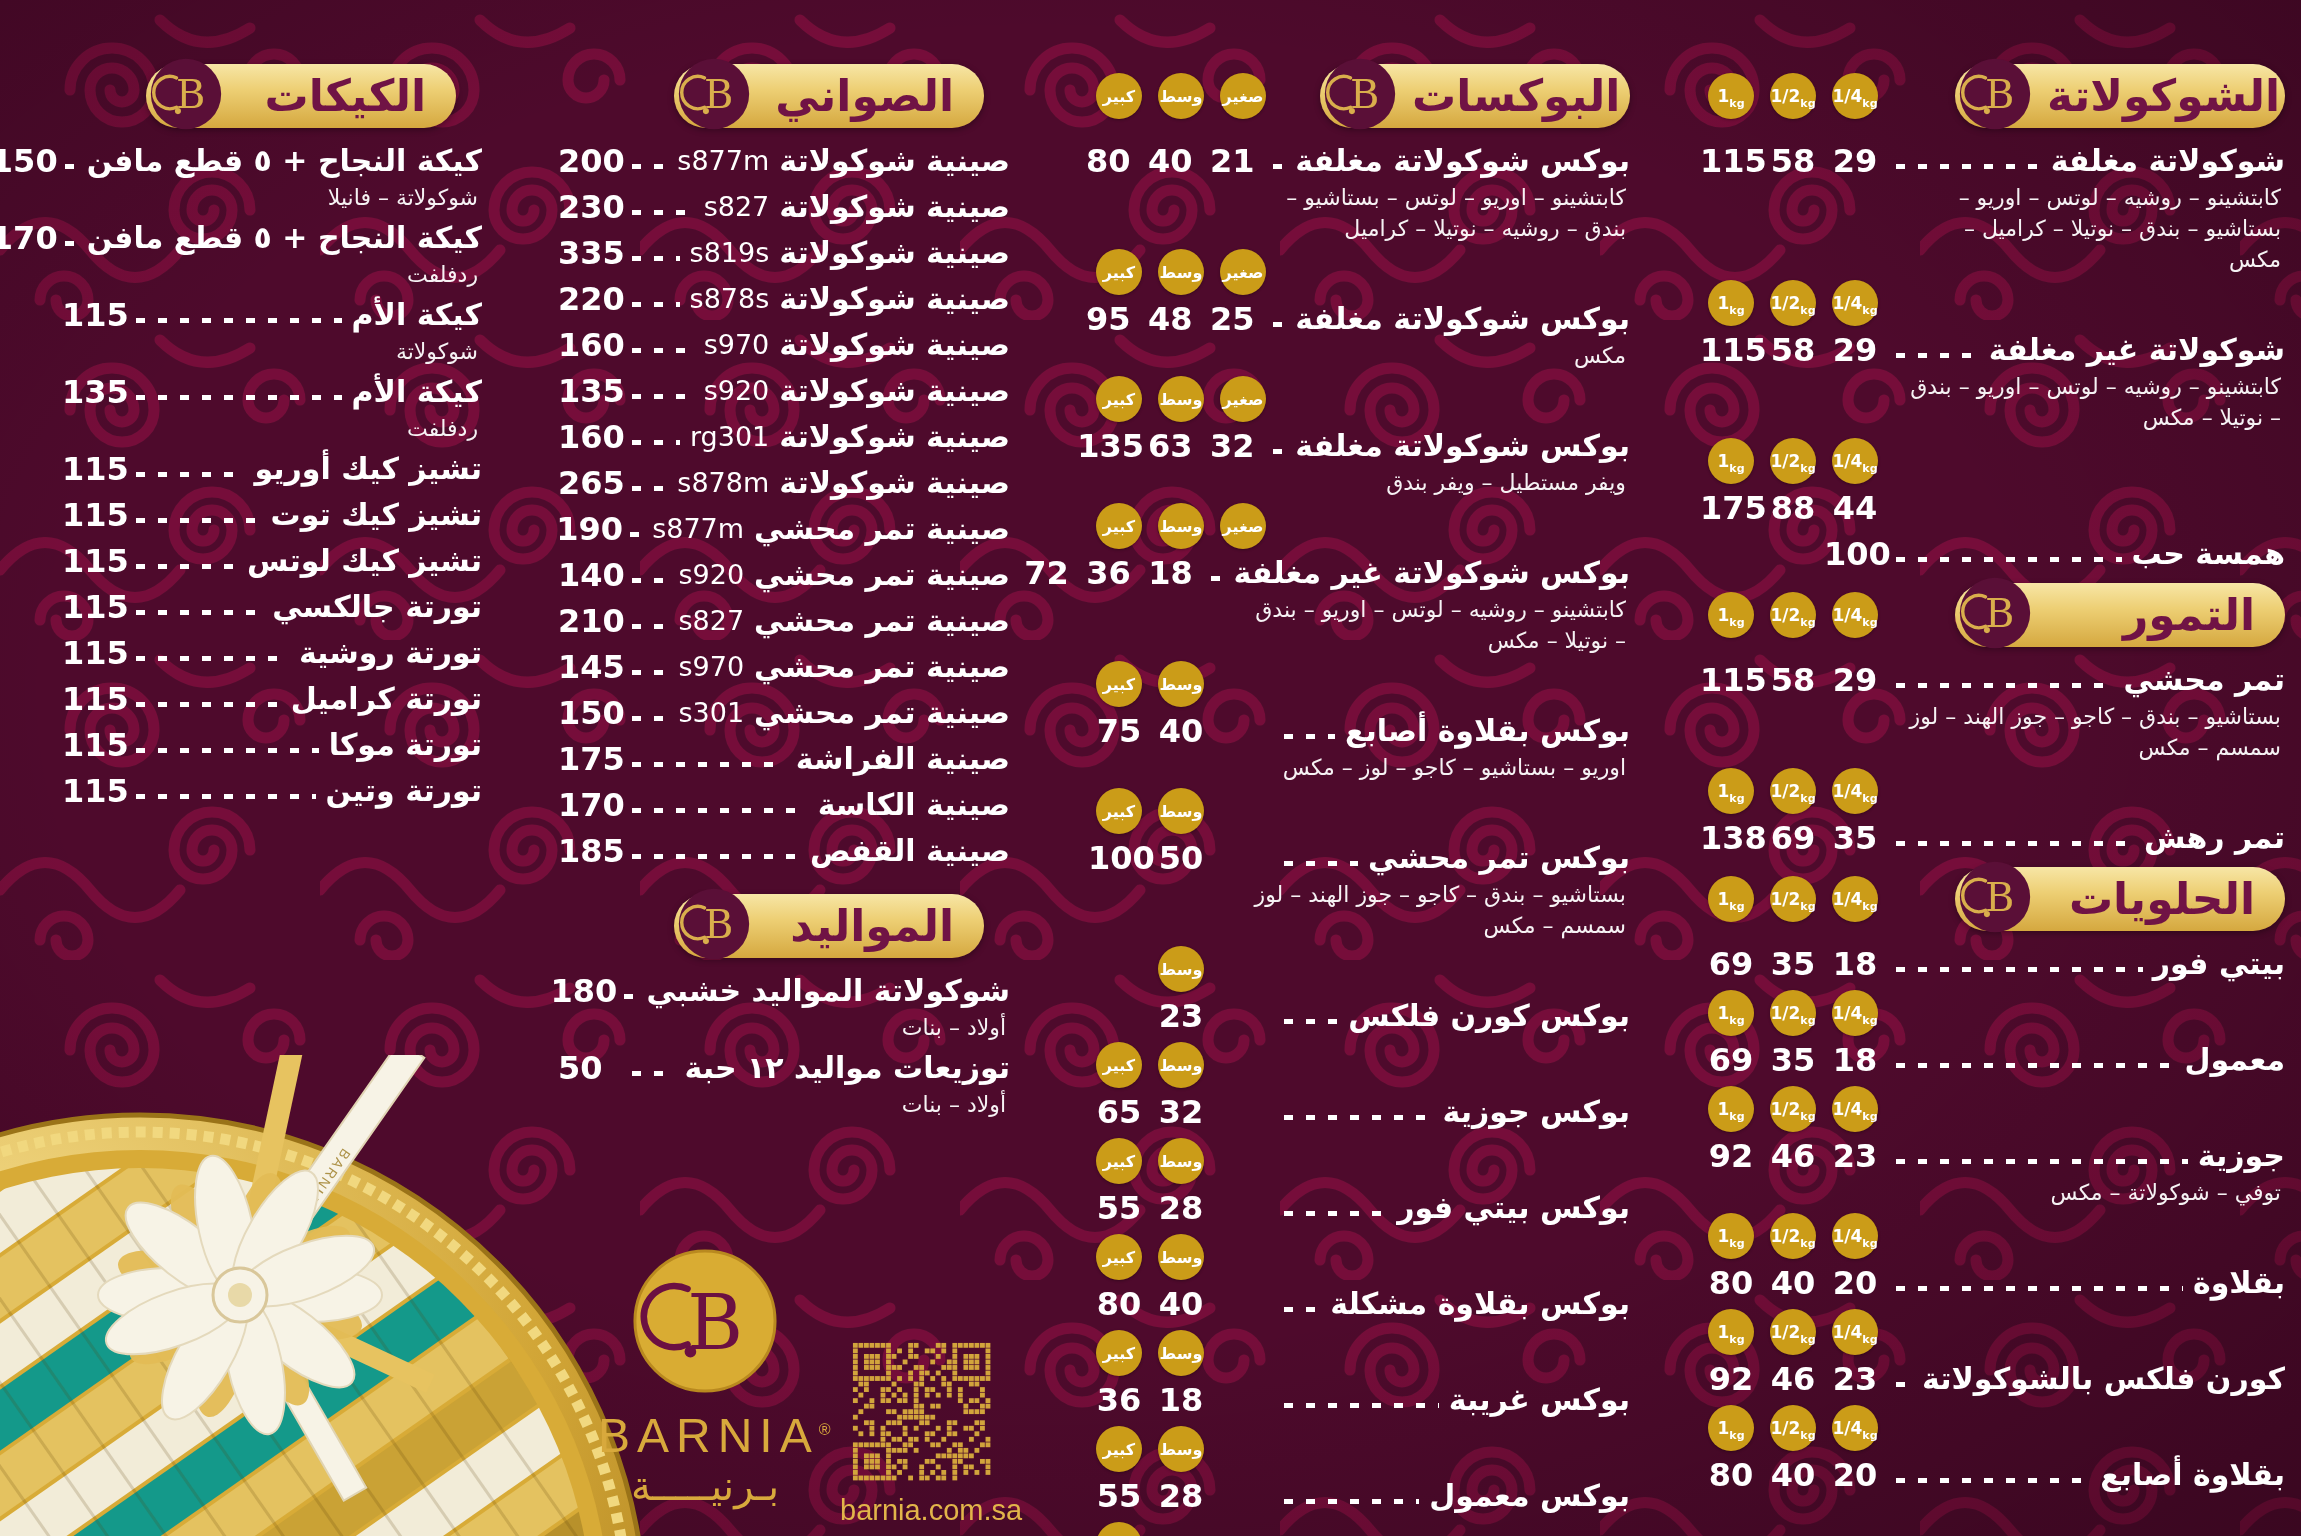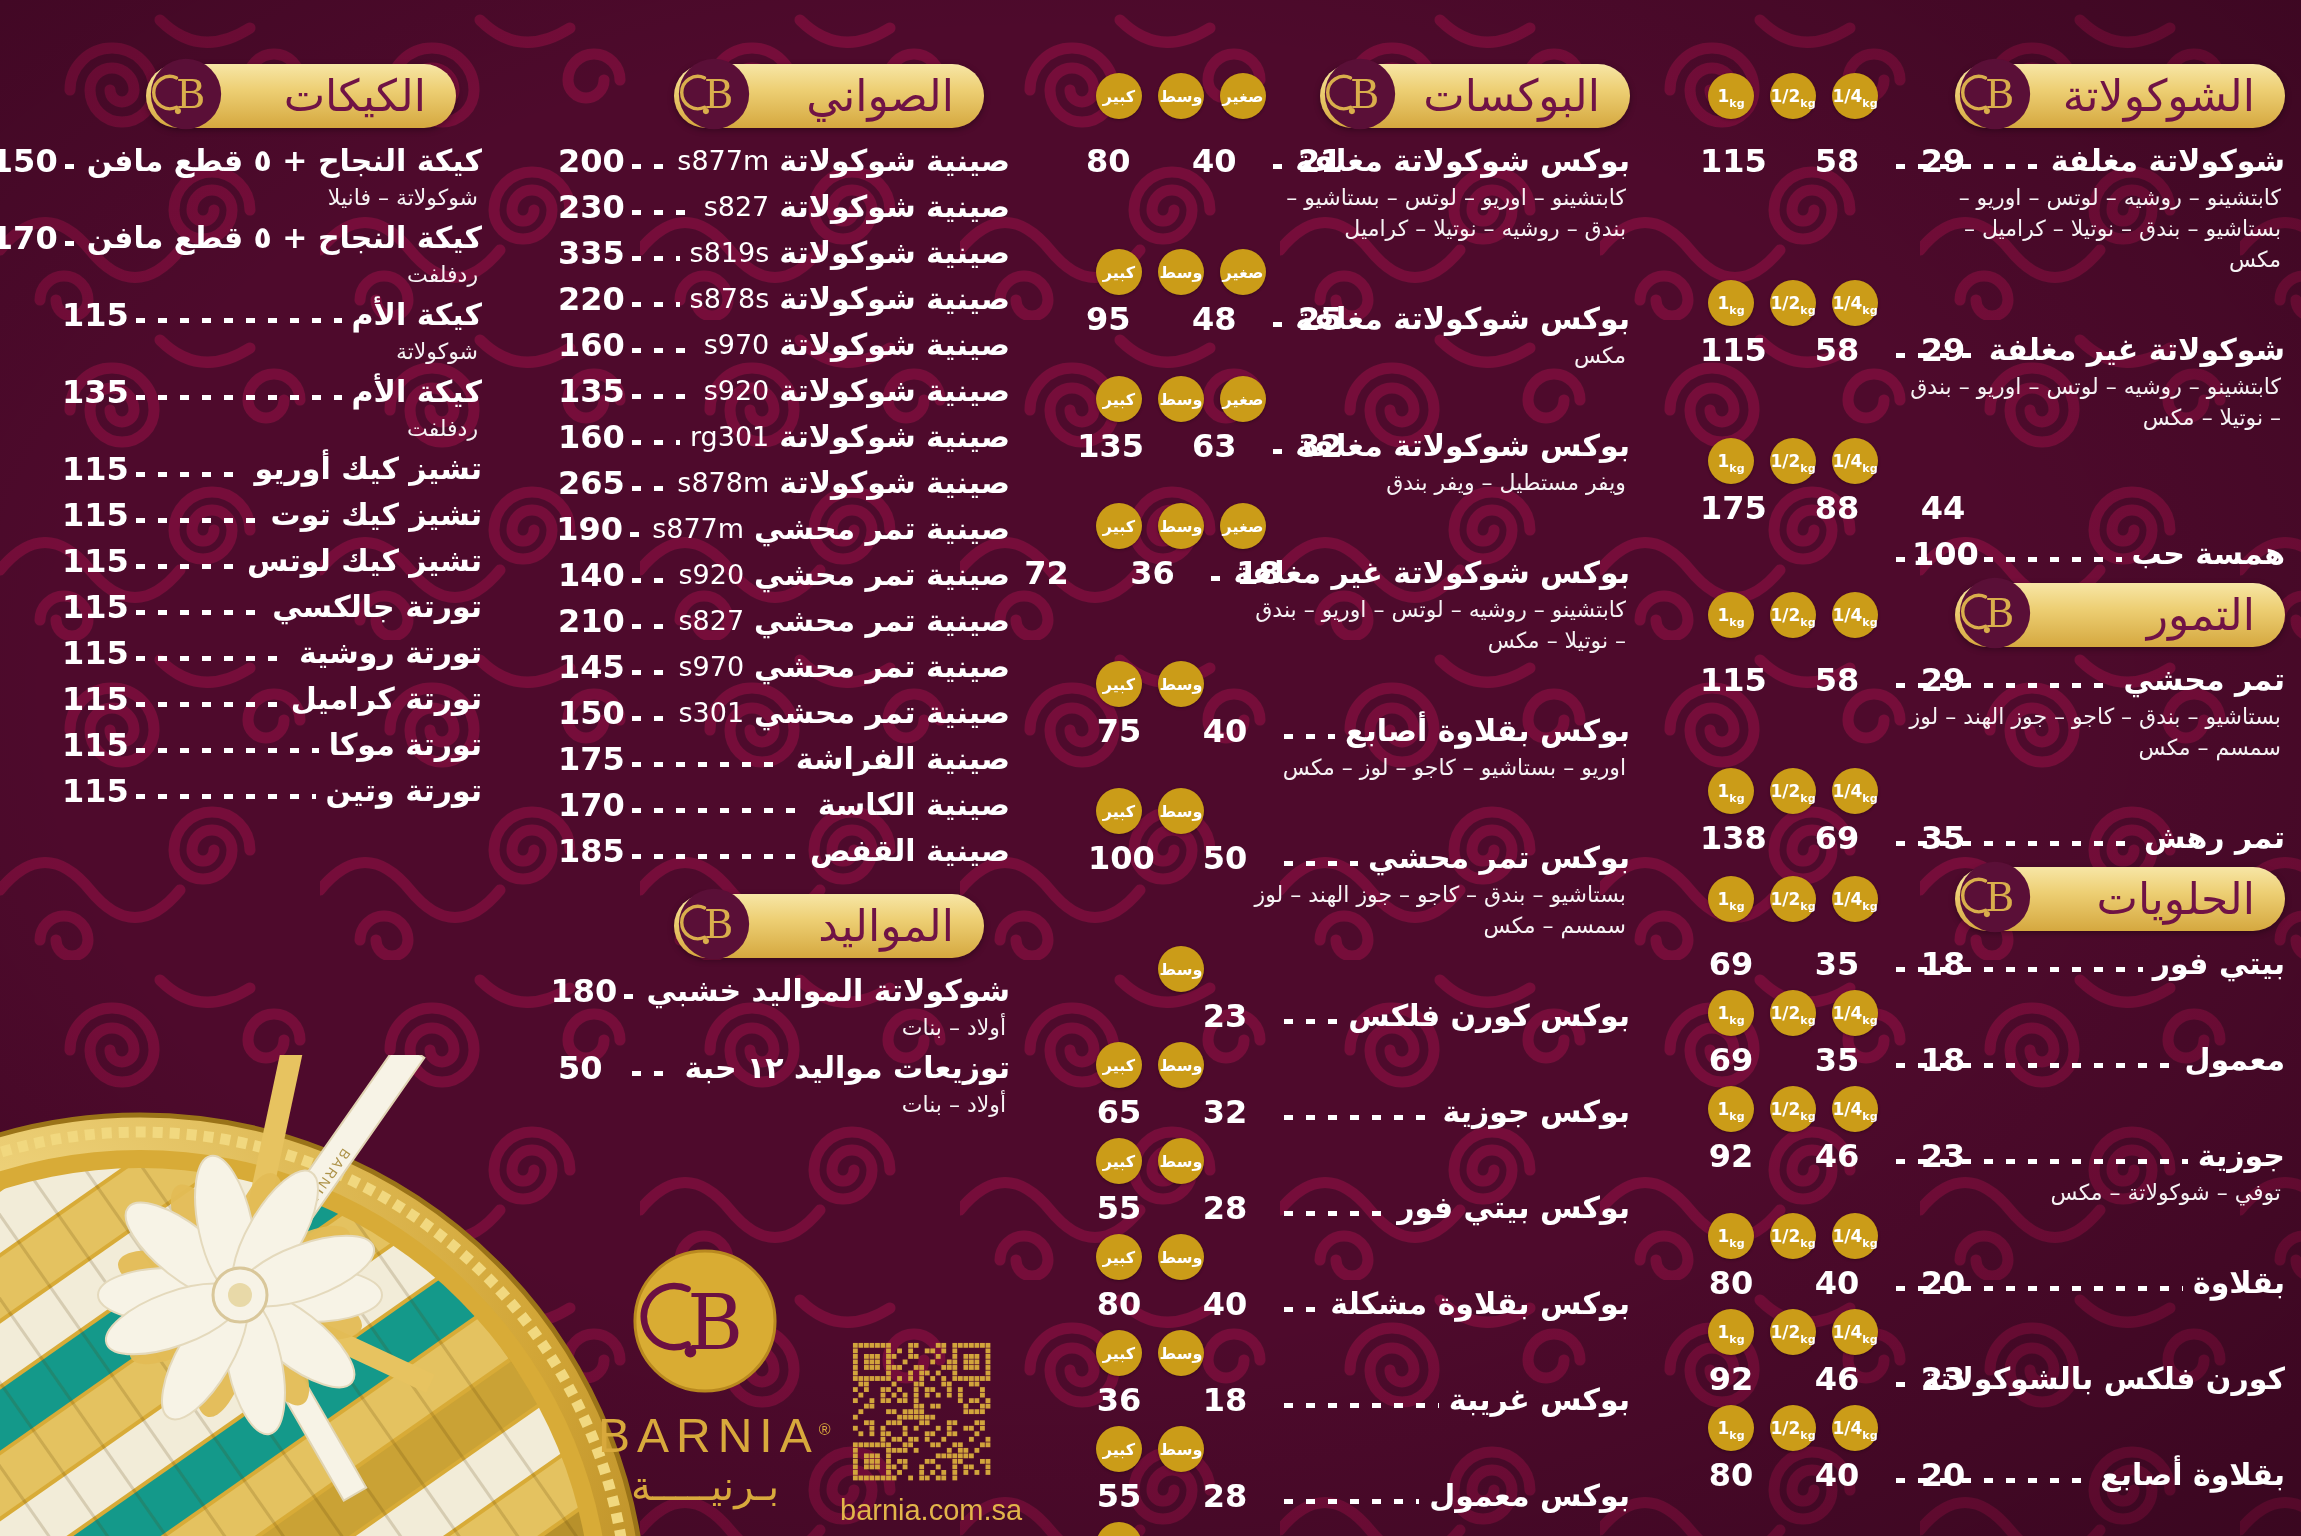--- a/index.html
+++ b/index.html
@@ -18,36 +18,36 @@
 
   .sec-header{display:flex;direction:ltr;align-items:center;margin-bottom:12px;height:66px;}
   .spacer{flex:1;min-width:10px;}
   .pill{height:64px;width:310px;flex:none;border-radius:33px;display:flex;direction:ltr;align-items:center;
         background:linear-gradient(180deg,#F7E6A6 0%,#EDCF74 40%,#D5A83F 100%);
         box-shadow:0 2px 6px rgba(0,0,0,.35);}
   .col-cakes .pill,.col-trays .pill{margin-right:26px;}
   .col-right .pill{width:330px;}
   .pill-logo{width:76px;height:76px;flex:none;margin-left:2px;margin-top:-4px;}
   .pill-title{flex:1;text-align:right;direction:rtl;padding-left:14px;padding-right:30px;
-        font-size:44px;font-weight:400;color:#701345;line-height:60px;}
+        font-size:44px;font-weight:700;color:#701345;line-height:60px;}
 
   .badge-group{display:flex;direction:ltr;width:186px;flex:none;}
   .badge-cell{width:62px;display:flex;justify-content:center;flex:none;}
   .badge{width:46px;height:46px;border-radius:50%;background:#CB9C18;color:#fff;
         display:flex;align-items:center;justify-content:center;font-weight:700;font-size:16px;
         box-shadow:0 1px 3px rgba(0,0,0,.3);}
   .badge .n{font-size:17px;} .badge .u{font-size:11px;align-self:flex-end;margin-bottom:9px;}
   .badge-row{display:flex;direction:ltr;margin:2px 0 4px;}
 
   .row{display:flex;direction:rtl;align-items:center;column-gap:10px;min-height:40px;line-height:40px;margin-bottom:6px;}
   .name{font-weight:700;font-size:30px;white-space:nowrap;}
   .code{font-size:27px;white-space:nowrap;}
   .dots{flex:1;min-width:12px;height:5px;align-self:center;transform:translateY(5px);
         background:repeating-linear-gradient(90deg,#fff 0 9px,transparent 9px 22px);}
-  .slot-group{display:flex;direction:ltr;width:186px;flex:none;gap:44px;}
+  .slot-group{display:flex;direction:ltr;width:186px;flex:none;}
   .slot-price{width:62px;flex:none;text-align:center;font-weight:700;font-size:32px;}
   .price-single{width:64px;flex:none;text-align:left;font-weight:700;font-size:32px;direction:ltr;}
   .note{direction:rtl;text-align:right;font-size:22px;line-height:26px;margin:-2px 4px 7px 0;opacity:.95;}
 
   .tray-photo{position:absolute;left:-60px;top:1055px;width:730px;height:481px;z-index:1;}
 
   .brand{position:absolute;left:598px;top:1248px;width:214px;text-align:center;z-index:3;}
   .brand-logo{width:146px;height:146px;}
   .brand-en{font-family:"Liberation Sans",sans-serif;font-size:48px;letter-spacing:7px;color:#D8A93C;margin-top:10px;white-space:nowrap;}
   .brand-en sup{font-size:16px;letter-spacing:0;}

